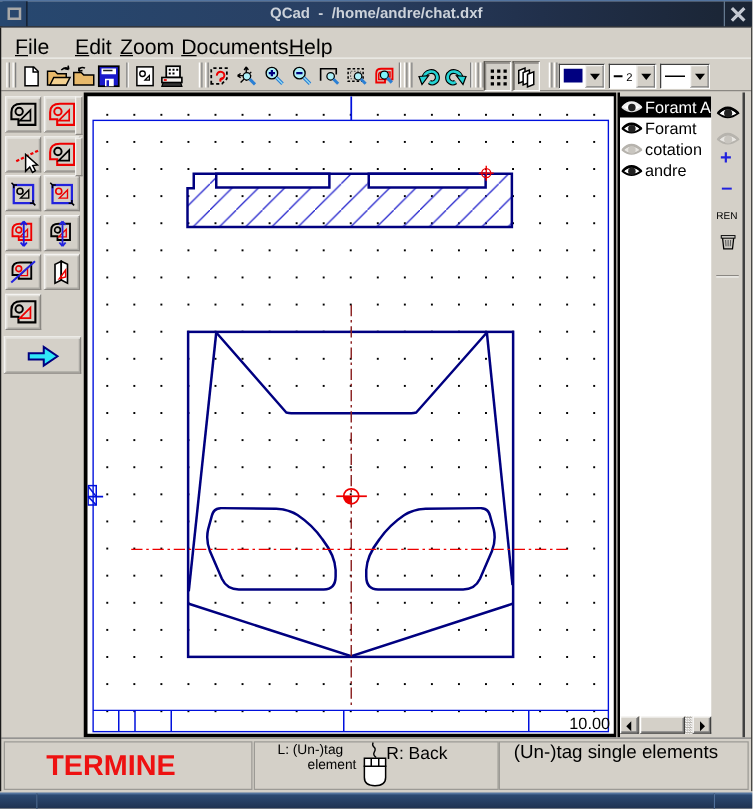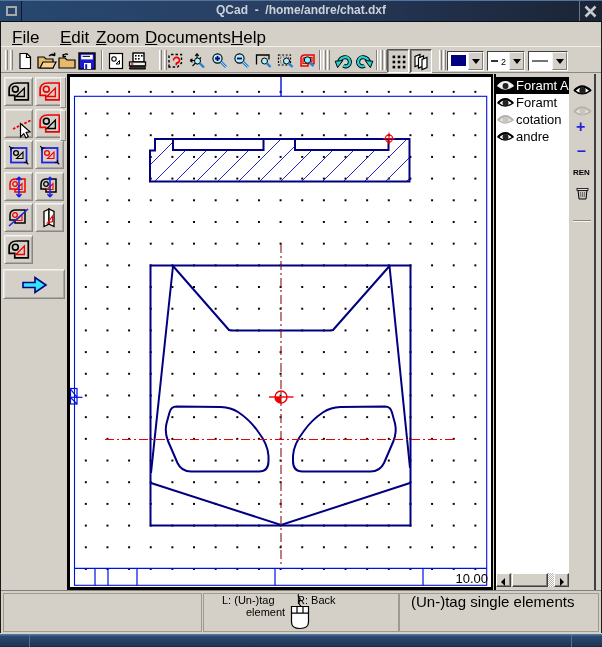--- a/index.html
+++ b/index.html
@@ -477,37 +477,38 @@
       <path d="M1,8 Q8,0 16,8" fill="none" stroke="#000" stroke-width="2"></path>
       <circle cx="8.5" cy="8" r="3" fill="#222"></circle>
     </svg>
   <svg style="position:absolute;left:2px;top:29px" width="19" height="15" viewBox="0 0 17 14">
       <path d="M1,8 Q8,1 16,8 Q8,14 1,8 Z" fill="#e8e6e2" stroke="#b6b3ad" stroke-width="1.4"></path>
       <path d="M1,8 Q8,0 16,8" fill="none" stroke="#b6b3ad" stroke-width="2"></path>
       <circle cx="8.5" cy="8" r="3" fill="#c9c6c0"></circle>
     </svg>
   <div style="position:absolute;left:5px;top:44px;font-size:16px;font-weight:bold;color:#2222dd">+</div>
   <div style="position:absolute;left:6px;top:68px;font-size:16px;font-weight:bold;color:#2222dd">–</div>
-  <div style="position:absolute;left:2px;top:94px;font-size:8px;font-weight:bold;color:#000">REN</div>
+  <div style="position:absolute;left:2px;top:94px;font-size:8px;font-weight:normal;color:#000">REN</div>
   <svg style="position:absolute;left:4px;top:112px" width="15" height="15" viewBox="0 0 15 15">
       <path d="M3,4 L12,4 L11,13 L4,13 Z" fill="#c9c6bf" stroke="#000" stroke-width="1"></path>
       <rect x="2" y="2.5" width="11" height="2" fill="#e4e2dd" stroke="#000" stroke-width="0.8"></rect>
       <path d="M5.5,6 L5.8,11 M7.5,6 L7.5,11 M9.5,6 L9.2,11" stroke="#555" stroke-width="0.8"></path>
     </svg>
   <div style="position:absolute;left:2px;top:146px;width:18px;height:2px;border-top:1px solid #8a8782;border-bottom:1px solid #f4f3f1"></div>
 </div>
 <div class="abs" id="lpright"></div>
 
 <div class="abs" id="statusbar">
   <div class="spanel" style="left:2px; width:199px"></div>
   <div class="spanel" style="left:202px; width:196px"></div>
   <div class="spanel" style="left:398px; width:200px"></div>
+  <div id="termine">TERMINE</div>
   <div class="abs" style="left:221px; top:3px; font-size:11px">L: (Un-)tag</div>
   <div class="abs" style="left:245px; top:15px; font-size:11px">element</div>
-  <div class="abs" style="left:296px; top:3px; font-size:11px">R: Back</div>
+  <div class="abs" style="left:308px; top:3px; font-size:14px">R: Back</div>
   <svg class="abs" style="left:289px; top:2px" width="24" height="38" viewBox="0 0 24 38">
     <path d="M11,13 Q8,11 9.5,8.5 Q11,6 9,4.5 Q7.5,3 8.5,1" fill="none" stroke="#000" stroke-width="1.1"></path>
     <path d="M1.5,20 L1.5,29 Q1.5,35.5 10,35.5 Q18.5,35.5 18.5,29 L18.5,20 Z" fill="#fff" stroke="#000" stroke-width="1.2"></path>
     <path d="M1.5,20 L1.5,13.5 L18.5,13.5 L18.5,20 Z" fill="#fff" stroke="#000" stroke-width="1.2"></path>
     <line x1="7" y1="13.5" x2="7" y2="20" stroke="#000" stroke-width="1.2"></line>
     <line x1="13" y1="13.5" x2="13" y2="20" stroke="#000" stroke-width="1.2"></line>
   </svg>
   <div class="abs" style="left:410px; top:2px; font-size:15px">(Un-)tag single elements</div>
 </div>
 

